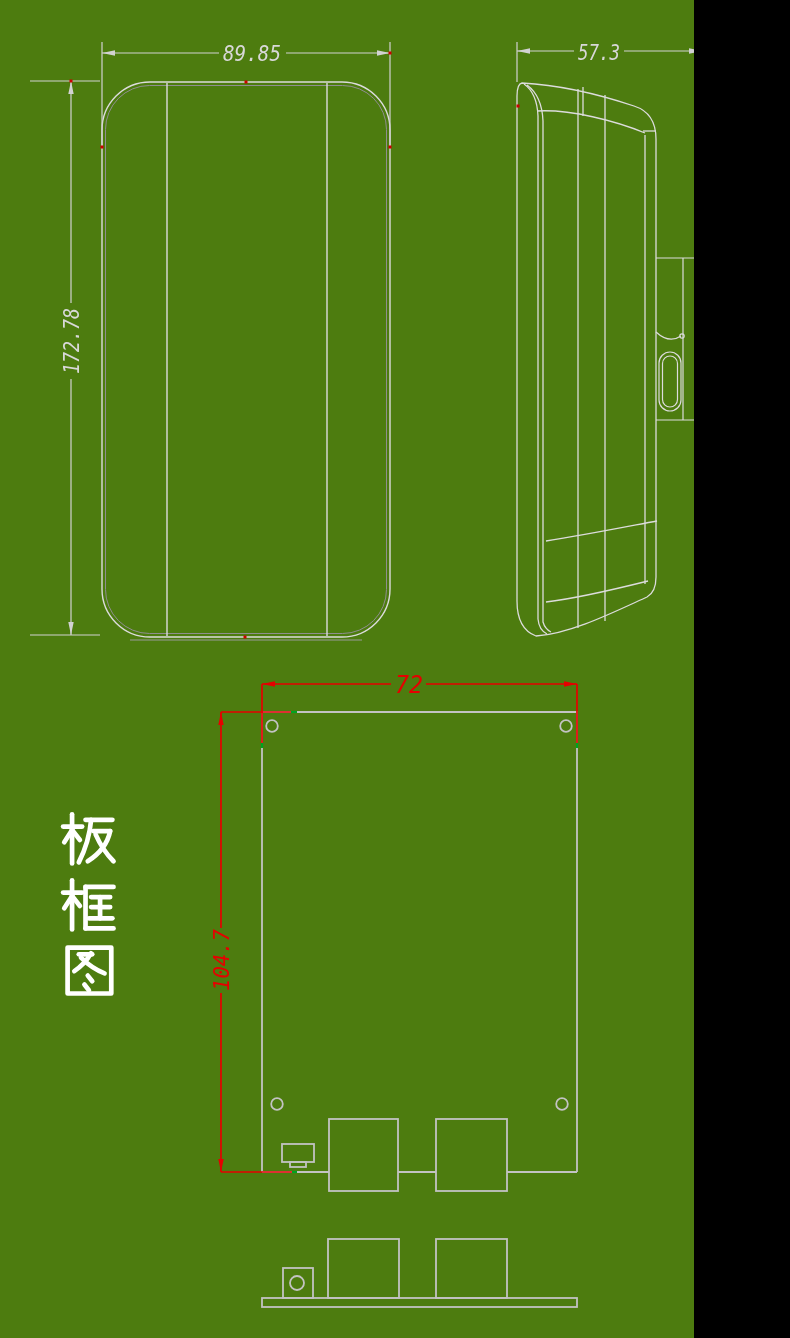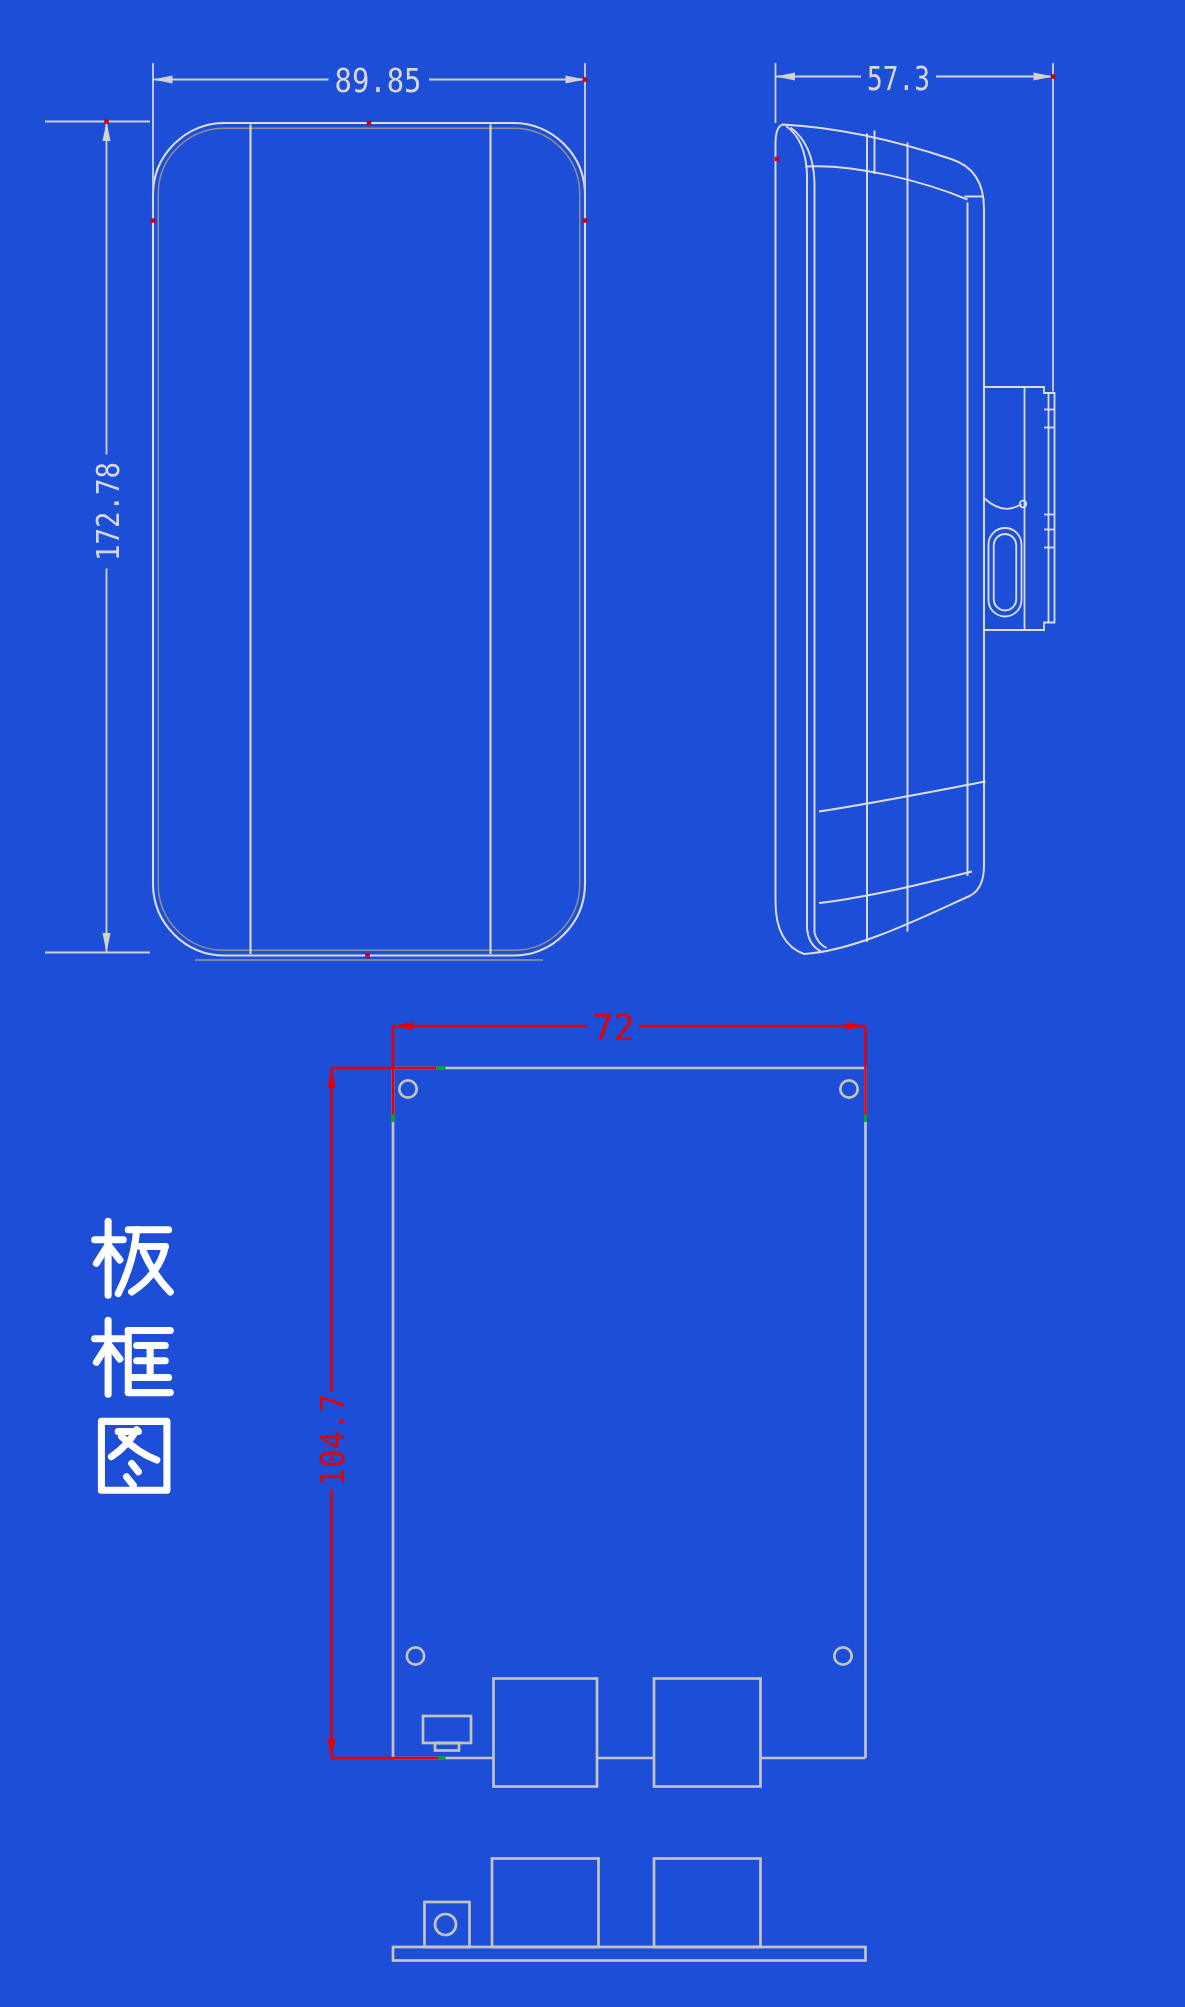--- a/index.html
+++ b/index.html
@@ -1,17 +1,17 @@
 <!DOCTYPE html>
 <html><head>
 <meta charset="utf-8">
 <style>
   html,body{margin:0;padding:0;background:#000;}
-  #canvas{position:relative;width:790px;height:1338px;background:#1d4ed8;overflow:hidden;
-          font-family:"DejaVu Sans",sans-serif;}
+  #canvas{position:relative;width:694px;height:1338px;background:#4d7c0f;overflow:hidden;
+          font-family:"DejaVu Sans",sans-serif;font-style:italic;}
   #drawing{position:absolute;left:0;top:0;}
   .dim-text{font-family:"DejaVu Sans Mono","Liberation Mono",monospace;}
 </style>
 </head>
 <body>
 
 <div id="canvas">
 
   <svg id="drawing" width="790" height="1338" viewBox="0 0 790 1338">
 

